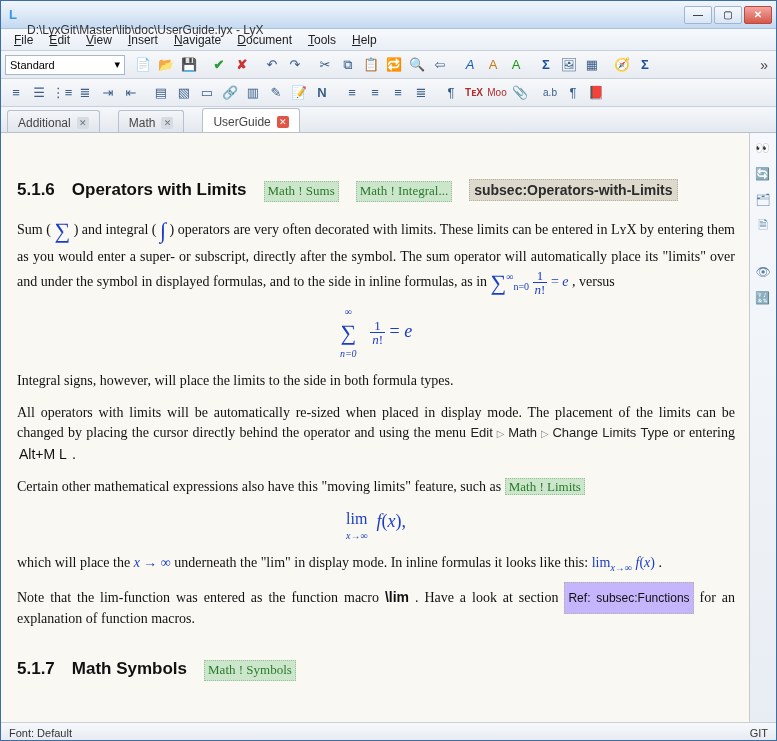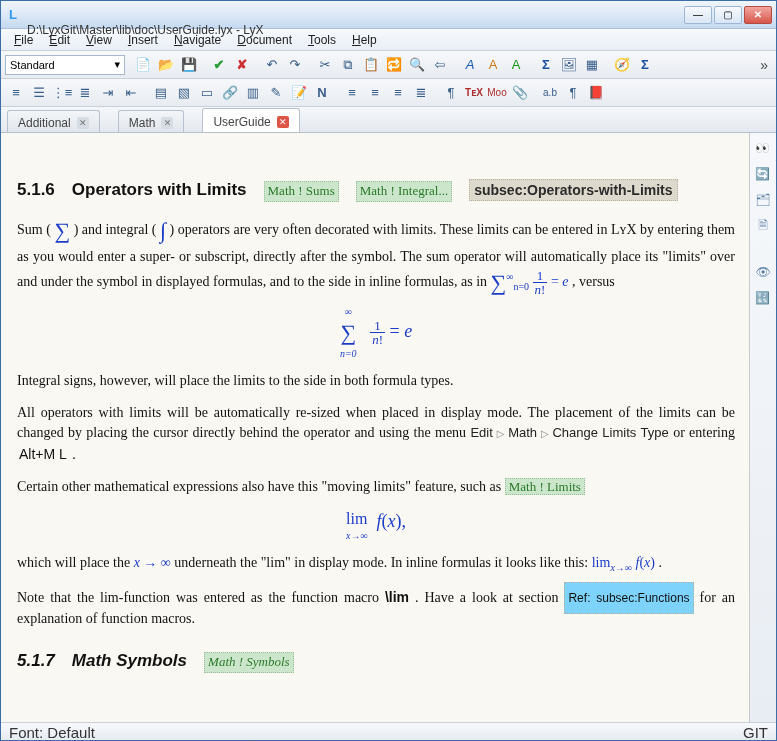--- a/index.html
+++ b/index.html
@@ -187,21 +187,21 @@
     font-family: Arial, sans-serif;
     font-size: 13px;
     color: #222;
   }
   .menu-path .tri { color:#888; font-size:10px; padding:0 3px; }
   .kbd {
     font-family: Arial, sans-serif;
     padding: 0 2px;
   }
   .refbox {
-    background: #7dd3fc;
+    background: #c4b5fd;
     border: 1px dotted #b8b09c;
     padding: 8px 3px;
     font-family: Arial, sans-serif;
     font-size: 12px;
   }
   .lyx-name { font-variant: small-caps;}
   .frac {
     display:inline-block; text-align:center; vertical-align: middle;
     font-size: 13px; line-height: 1;
   }
@@ -215,21 +215,21 @@
   .underscript { display:block; font-size:10px; font-style:italic; line-height:1;}
   .overscript  { display:block; font-size:10px; font-style:normal; line-height:1;}
   .opstack { display:inline-block; text-align:center; vertical-align:middle;}
   
   .statusbar {
     height: 20px;
     background: linear-gradient(#f7f9fc,#e5eaf0);
     border-top: 1px solid #c9d0da;
     display:flex; align-items:center; justify-content:space-between;
     padding: 0 8px;
-    font-size: 15px; color:#333;
+    font-size: 11px; color:#333;
   }
 </style>
 </head>
 <body>
 
 <div class="titlebar">
   <span class="app-icon">L</span>
   <span class="title-text">D:\LyxGit\Master\lib\doc\UserGuide.lyx - LyX</span>
   <div class="win-buttons">
     <div class="win-btn">—</div>
@@ -406,21 +406,21 @@
     </div>
 
     <div class="para">
       <span>Note that the lim-function was entered as the function macro </span>
       <b style="font-family:Arial;">\lim</b>
       <span>. Have a look at section </span>
       <span class="refbox">Ref: subsec:Functions</span>
       <span> for an explanation of function macros.</span>
     </div>
 
-    <div class="heading" style="margin-top:20px;font-style:italic;">
+    <div class="heading" style="margin-top:28px;">
       <span class="heading-num">5.1.7</span>
       <span>Math Symbols</span>
       <span class="idxref">Math ! Symbols</span>
     </div>
 
   </div>
 
   <div class="rsidebar">
     <span class="ricon">👀</span>
     <span class="ricon">🔄</span>

